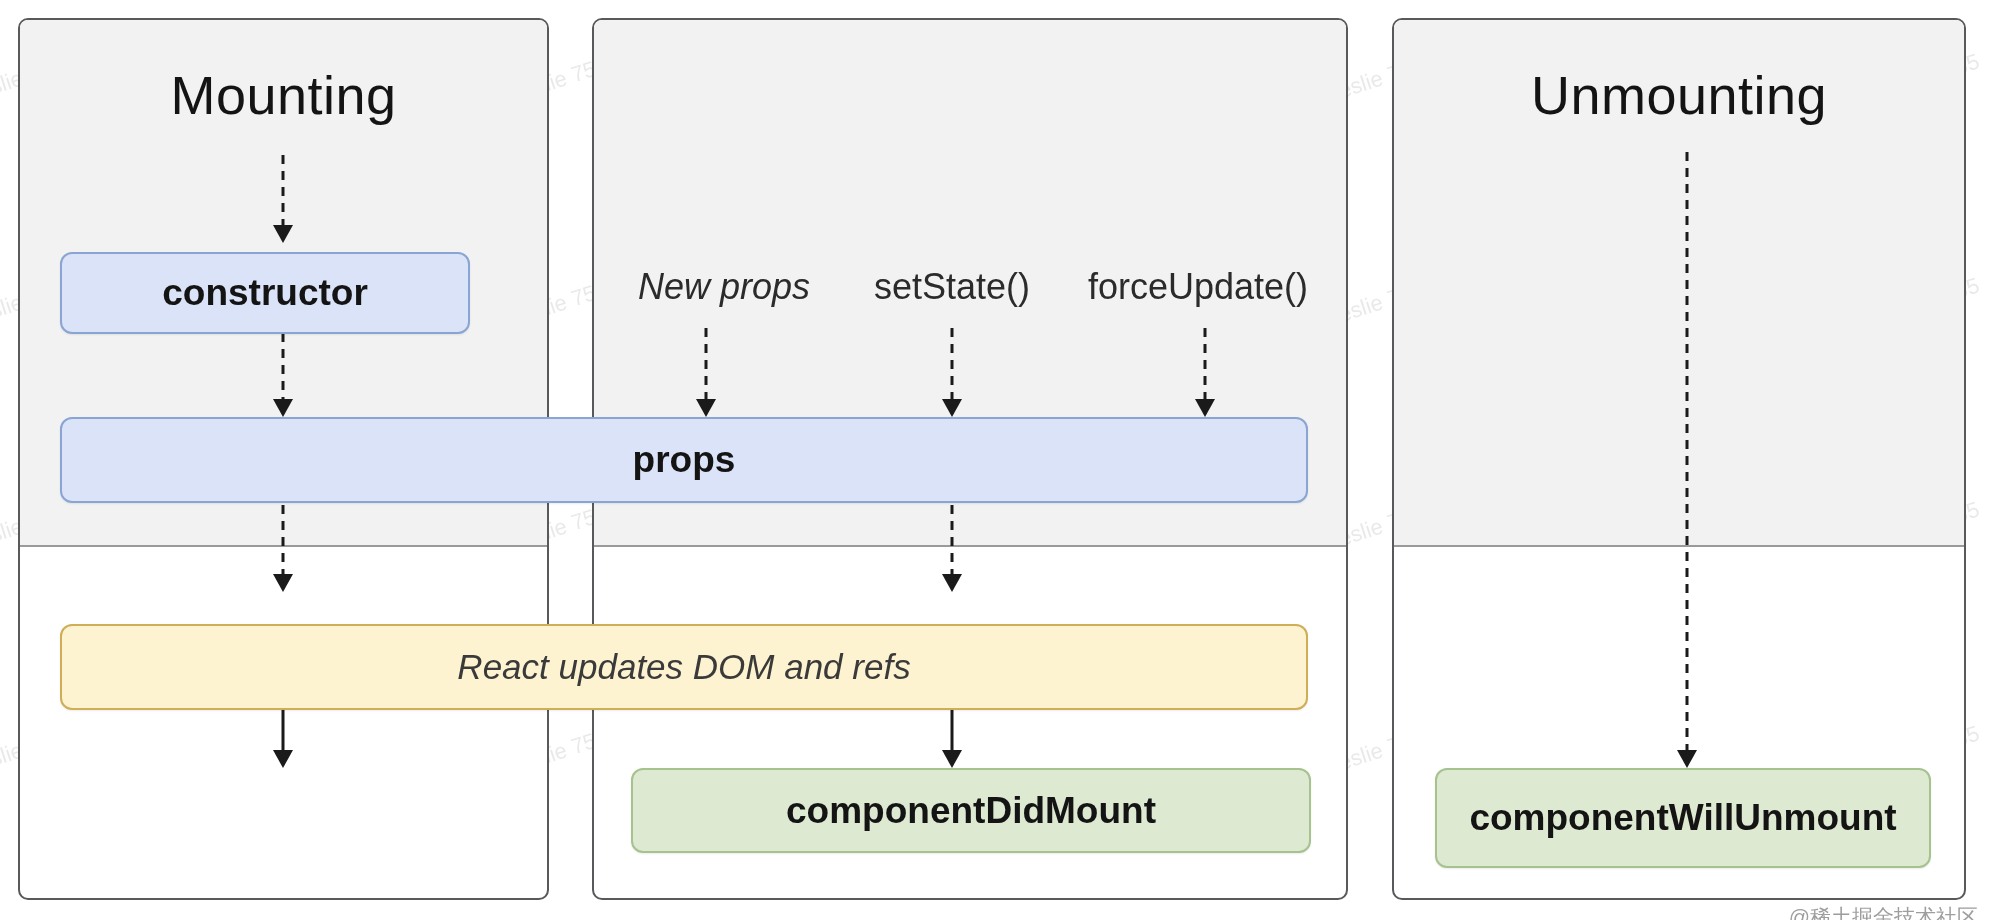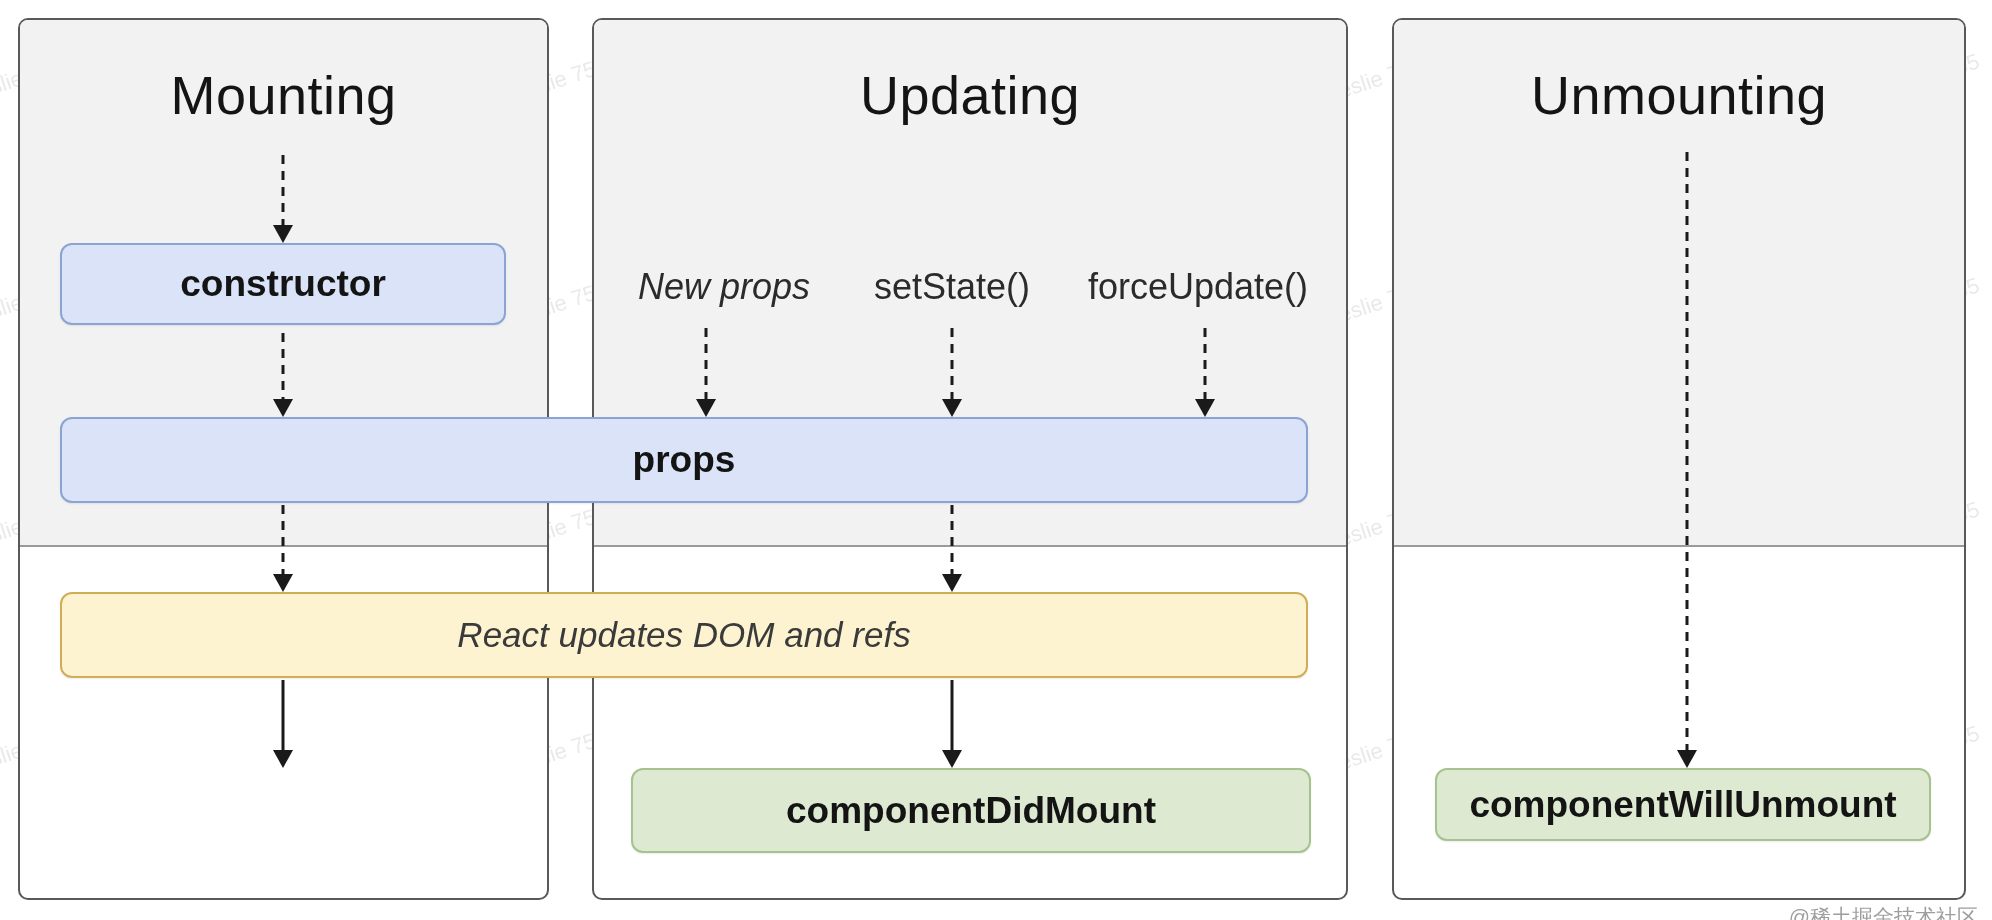--- a/index.html
+++ b/index.html
@@ -164,21 +164,20 @@
       <span class="wm" style="left: 1738px; top: 848px;">leslie 7585</span>
     </div>
 
   <section class="panel panel-1">
     <div class="upper"></div>
     <h2 class="col-title">Mounting</h2>
   </section>
 
   <section class="panel panel-2">
     <div class="upper"></div>
-    <h2 class="col-title">Updating</h2>
   </section>
 
   <section class="panel panel-3">
     <div class="upper"></div>
     <h2 class="col-title">Unmounting</h2>
   </section>
 
   <div class="overlay">
 
     <span class="flow-label italic" style="left:724px;">New props</span>
@@ -222,21 +221,21 @@
 
     <div class="arrow solid" style="left:283px;top:680px;height:88px;">
         <div class="shaft"></div>
         <div class="head"></div>
       </div>
     <div class="arrow solid" style="left:952px;top:680px;height:88px;">
         <div class="shaft"></div>
         <div class="head"></div>
       </div>
 
-    <div class="node blue" style="left:60px;top:243px;width:446px;height:82px;text-align:center;">constructor</div>
+    <div class="node blue" style="left:60px;top:252px;width:410px;height:82px;text-align:center;">constructor</div>
     <div class="node blue" style="left:60px;top:417px;width:1248px;height:86px;">props</div>
-    <div class="node yellow" style="left:60px;top:592px;width:1248px;height:86px;">React updates DOM and refs</div>
+    <div class="node yellow" style="left:60px;top:624px;width:1248px;height:86px;">React updates DOM and refs</div>
     <div class="node green" style="left:631px;top:768px;width:680px;height:85px;">componentDidMount</div>
-    <div class="node green" style="left:1435px;top:768px;width:496px;height:73px;">componentWillUnmount</div>
+    <div class="node green" style="left:1435px;top:768px;width:496px;height:100px;">componentWillUnmount</div>
   </div>
 
   <span class="credit">@稀土掘金技术社区</span>
 </div>
 
 </body></html>

